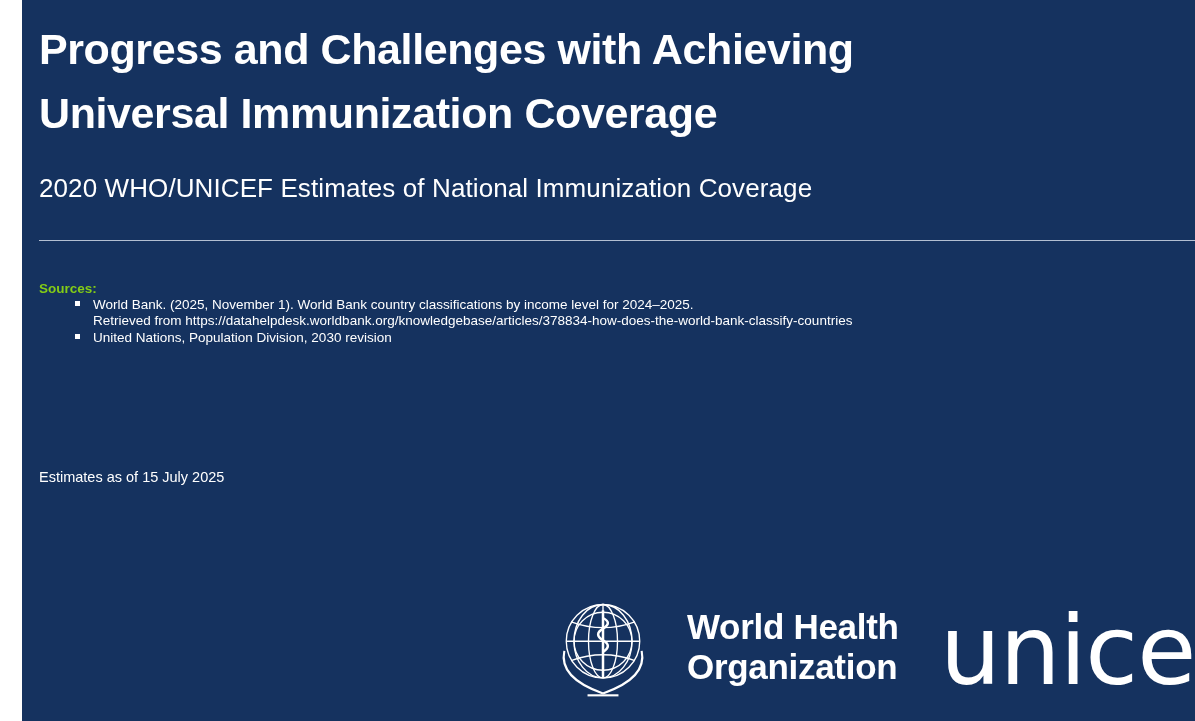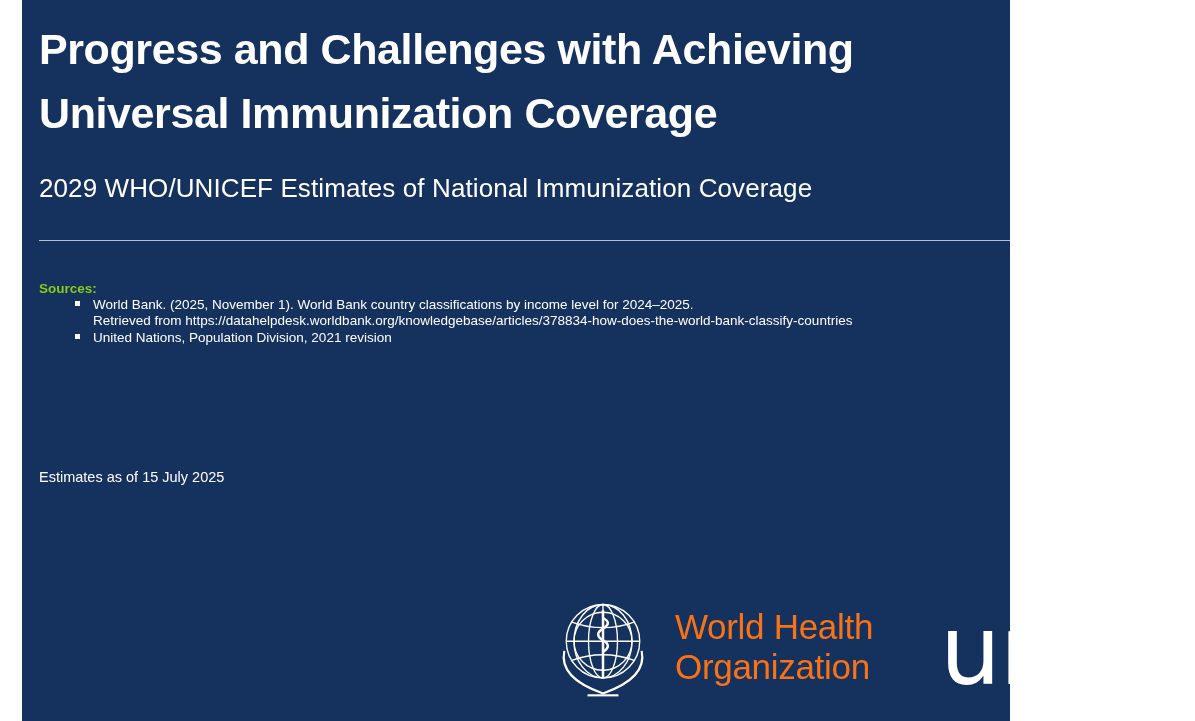--- a/index.html
+++ b/index.html
@@ -8,21 +8,21 @@
   }
   body {
     width: 1195px;
     height: 721px;
     overflow: hidden;
     font-family: "Liberation Sans", sans-serif;
     background: #ffffff;
   }
   .slide {
     position: relative;
-    width: 1010px;
+    width: 1195px;
     height: 721px;
     background: #15325f;
     color: #ffffff;
     box-sizing: border-box;
     overflow: hidden;
   }
   
   .left-gutter {
     position: absolute;
     left: 0;
@@ -128,25 +128,25 @@
     display: flex;
     align-items: center;
     height: 115px;
   }
   .who-emblem {
     width: 116px;
     height: 116px;
     flex: none;
   }
   .who-text {
-    margin-left: 14px;
+    margin-left: 26px;
     font-size: 35px;
-    font-weight: normal;
+    font-weight: bold;
     line-height: 1.12;
-    color: #f97316;
+    color: #ffffff;
     letter-spacing: -0.3px;
   }
   .unicef-logo {
     position: absolute;
     left: 940px;
     bottom: 22px;
     font-size: 96px;
     line-height: 1;
     font-weight: normal;
     color: #ffffff;
@@ -159,35 +159,35 @@
 <body>
 
 <div class="slide">
 
   <div class="left-gutter"></div>
 
   <div class="content">
 
     <h1 class="title">Progress and Challenges with Achieving Universal Immunization Coverage</h1>
 
-    <div class="subtitle">2029 WHO/UNICEF Estimates of National Immunization Coverage</div>
+    <div class="subtitle">2020 WHO/UNICEF Estimates of National Immunization Coverage</div>
 
     <div class="divider"></div>
 
     <div class="sources-heading">Sources:</div>
 
     <ul class="sources-list">
       <li>
         <span class="bullet"></span>
         <span>World Bank. (2025, November 1). World Bank country classifications by income level for 2024–2025.</span>
         <span class="src-line2">Retrieved from https://datahelpdesk.worldbank.org/knowledgebase/articles/378834-how-does-the-world-bank-classify-countries</span>
       </li>
       <li>
         <span class="bullet"></span>
-        <span>United Nations, Population Division, 2021 revision</span>
+        <span>United Nations, Population Division, 2030 revision</span>
       </li>
     </ul>
 
     <div class="estimates-note">Estimates as of 15 July 2025</div>
 
   </div>
 
   <div class="logos">
 
     <div class="who-logo">

